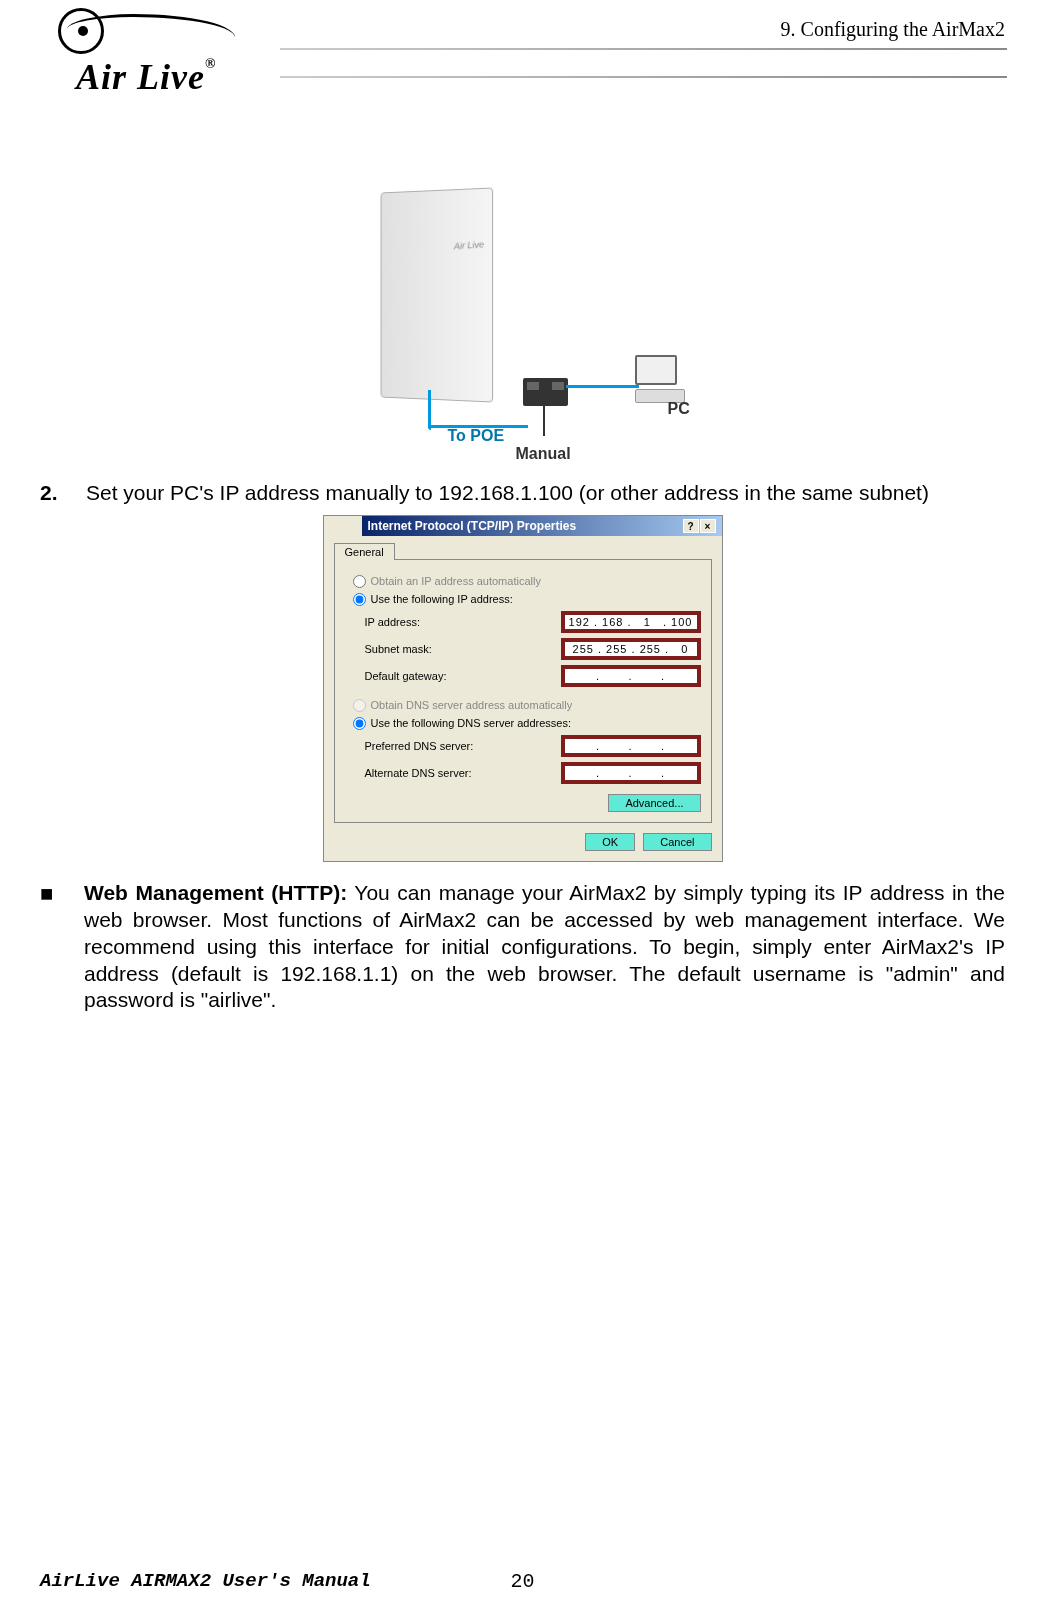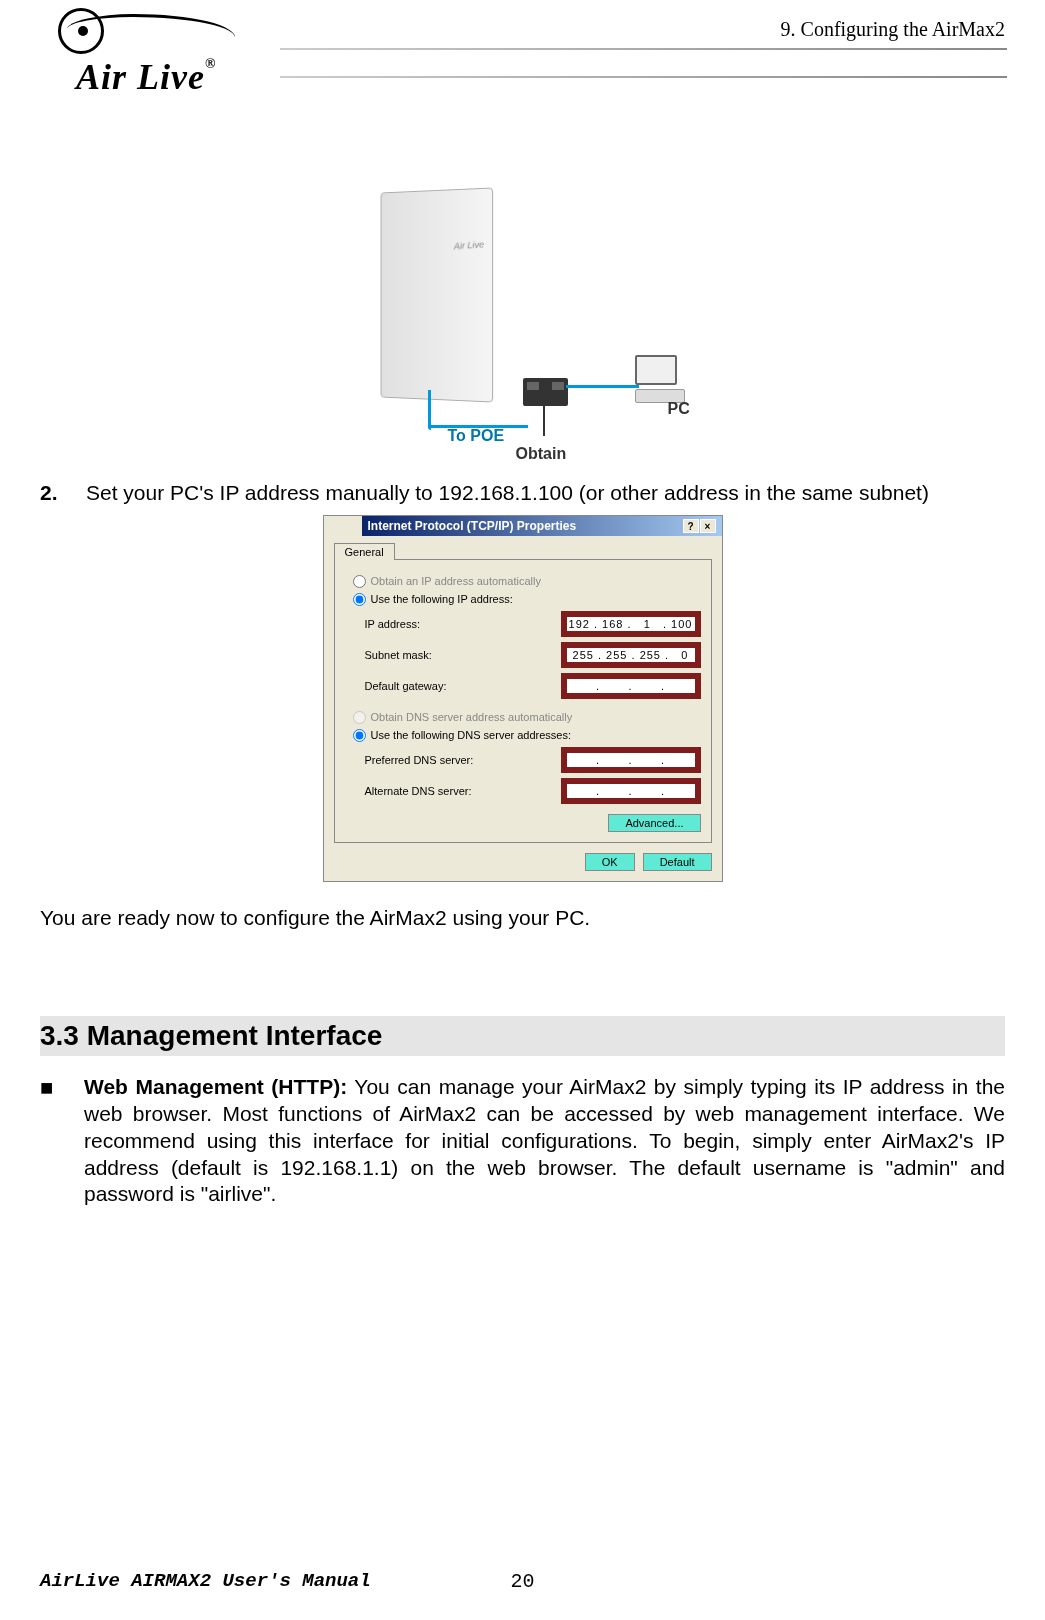--- a/index.html
+++ b/index.html
@@ -287,21 +287,21 @@
       align-items: center;
       margin: 5px 0;
       padding-left: 20px;
     }
     .dlg-row.radio-row { padding-left: 8px; }
     .dlg-row label { flex: 1; }
     .dlg-row input[type=text] {
       width: 140px;
       font-size: 11px;
       text-align: center;
-      border: 6px solid #7f1d1d;
+      border: 4px solid #7f1d1d;
       padding: 1px;
       font-family: Tahoma, sans-serif;
       letter-spacing: 1px;
     }
     .dlg-row input[type=radio] { margin-right: 5px; }
     .disabled { color: #888; }
     .dlg-btn-row {
       text-align: right;
       margin-top: 10px;
     }
@@ -387,21 +387,21 @@
       <div class="cable cable1"></div>
       <div class="cable cable1b"></div>
       <div class="poe-box"></div>
       <div class="power-cable"></div>
       <div class="cable cable2"></div>
       <div class="pc">
         <div class="pc-monitor"></div>
         <div class="pc-base"></div>
       </div>
       <div class="diagram-label label-topoe">To POE</div>
-      <div class="diagram-label label-power">Obtain</div>
+      <div class="diagram-label label-power">Manual</div>
       <div class="diagram-label label-pc">PC</div>
     </div>
   </div>
 
   <div class="step">
     <div class="step-num">2.</div>
     <div class="step-text">Set your PC's IP address manually to 192.168.1.100 (or other address in the same subnet)</div>
   </div>
 
   <div class="dialog-figure">
@@ -453,29 +453,27 @@
             <label>Alternate DNS server:</label>
             <input type="text" value=".       .       ." style="">
           </div>
 
           <div class="dlg-btn-row">
             <span class="dlg-btn">Advanced...</span>
           </div>
         </div>
         <div class="dlg-btn-row">
           <span class="dlg-btn">OK</span>
-          <span class="dlg-btn">Default</span>
+          <span class="dlg-btn">Cancel</span>
         </div>
       </div>
     </div>
   </div>
 
-  <div class="body-text">You are ready now to configure the AirMax2 using your PC.</div>
-
-  <div class="section-heading">3.3 Management  Interface</div>
+
 
 
   <div class="bullet-block">
     <div class="bullet-mark">■</div>
     <div class="bullet-text">
       <b>Web Management (HTTP):</b><span>   You can manage your AirMax2 by simply typing its IP address in the web browser.   Most functions of AirMax2 can be accessed by web management interface.   We recommend using this interface for initial configurations.  To begin, simply enter AirMax2's IP address (default is 192.168.1.1) on the web browser.   The default username is "admin" and password is "airlive".</span>
     </div>
   </div>
 
 </div>

